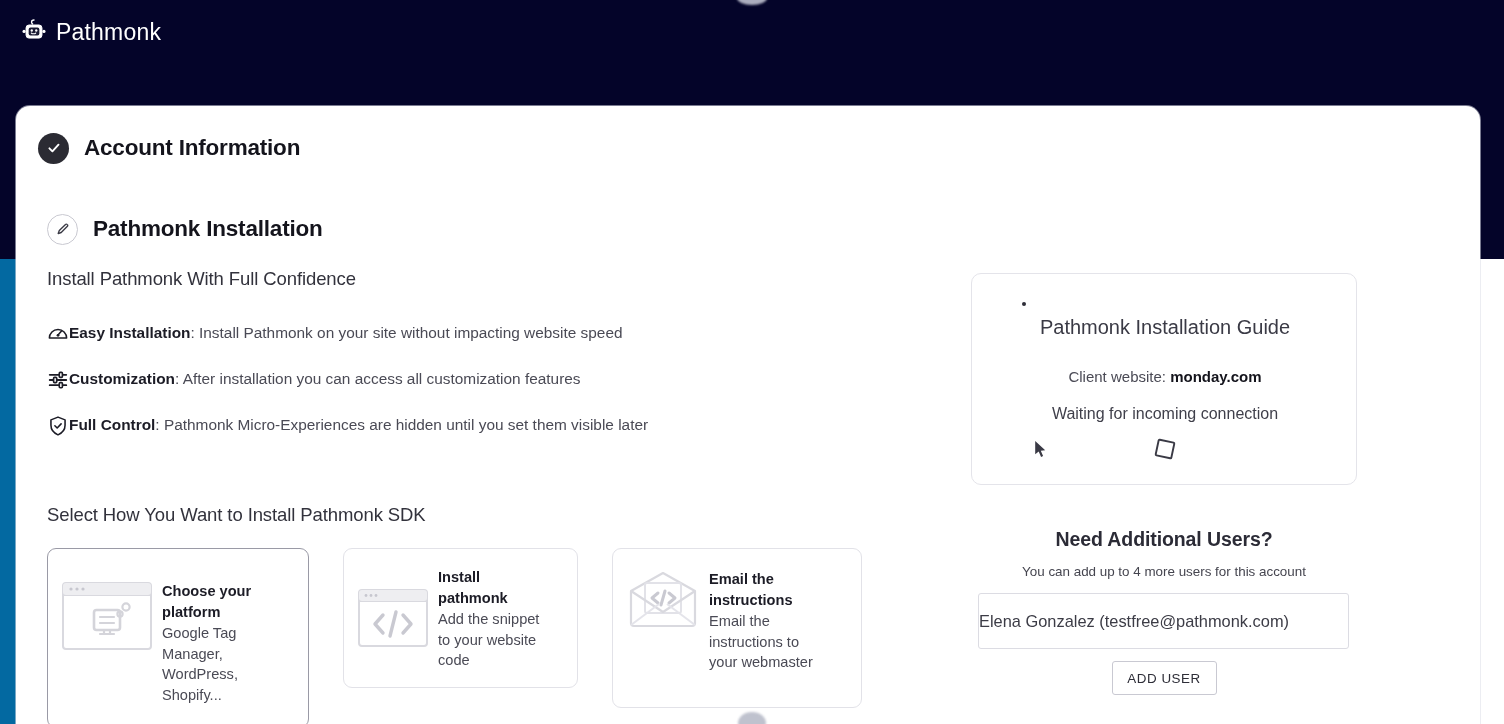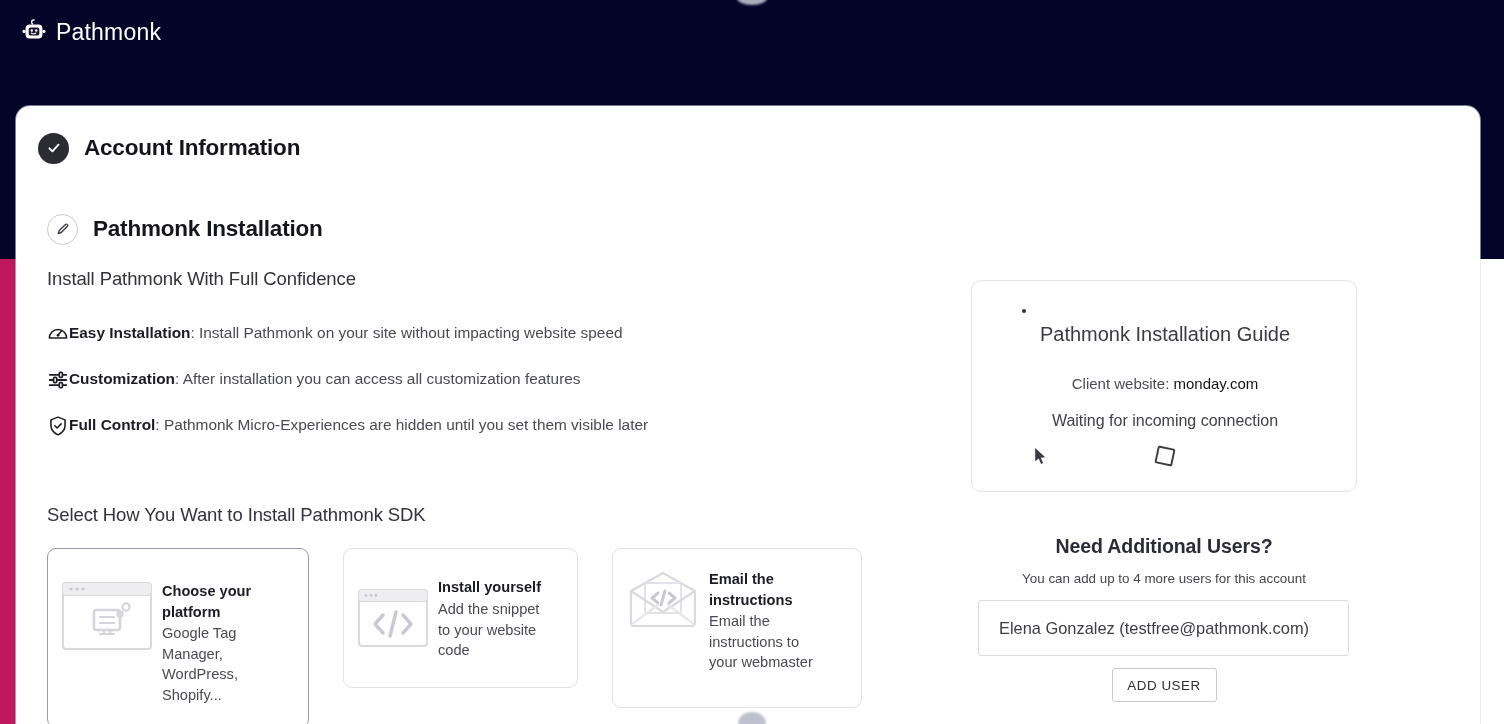--- a/index.html
+++ b/index.html
@@ -10,21 +10,21 @@
     overflow: hidden;
     background: #ffffff;
     font-family: "Liberation Sans", sans-serif;
     -webkit-font-smoothing: antialiased;
   }
 
   #root {
     position: relative;
     width: 1268px;
     height: 724px;
-    background: #be185d;
+    background: #0369a1;
   }
 
   
   .navy-band {
     position: absolute;
     left: 0; top: 0;
     width: 1504px;
     height: 259px;
     background: #040429;
   }
@@ -114,21 +114,21 @@
     height: 456px;
   }
 
   .left-col {
     position: absolute;
     left: 31px; top: 0;
     width: 900px;
   }
   .right-col {
     position: absolute;
-    left: 955px; top: 12px;
+    left: 955px; top: 5px;
     width: 400px;
   }
 
   .section-head {
     font-size: 18.5px;
     color: #32323c;
     letter-spacing: -.1px;
   }
 
   
@@ -219,21 +219,21 @@
     color: #3a3a45;
   }
   .guide-sub {
     position: absolute;
     left: 0; top: 94px;
     width: 386px;
     text-align: center;
     font-size: 15px;
     color: #4a4a55;
   }
-  .guide-sub b { color: #14141c; font-weight: normal; }
+  .guide-sub b { color: #14141c; font-weight: bold; }
   .guide-status {
     position: absolute;
     left: 0; top: 131px;
     width: 386px;
     text-align: center;
     font-size: 16px;
     color: #3f3f4a;
   }
   .guide-cursor {
     position: absolute;
@@ -267,21 +267,20 @@
   .users-input {
     margin-top: 14px;
     margin-left: 7px;
     width: 371px;
     height: 56px;
     border: 1px solid #dcdce3;
     border-radius: 3px;
     background: #ffffff;
     display: flex;
     align-items: center;
-    padding-left: 20px;
     font-size: 16.4px;
     color: #3c3c46;
     font-family: "Liberation Sans", sans-serif;
   }
   .add-user-btn {
     margin: 12px auto 0;
     width: 105px;
     height: 34px;
     border: 1px solid #c9c9d2;
     border-radius: 3px;
@@ -413,21 +412,21 @@
               <g fill="#c7c7cf">
                   <circle cx="10" cy="8.5" r="1.4"></circle>
                   <circle cx="15" cy="8.5" r="1.4"></circle>
                   <circle cx="20" cy="8.5" r="1.4"></circle>
                 </g>
               <path d="M27 28l-8 9 8 9" fill="none" stroke="#c9c9d1" stroke-width="3.4" stroke-linecap="round" stroke-linejoin="round"></path>
               <path d="M47 28l8 9-8 9" fill="none" stroke="#c9c9d1" stroke-width="3.4" stroke-linecap="round" stroke-linejoin="round"></path>
               <path d="M40 25l-6 24" fill="none" stroke="#c9c9d1" stroke-width="3.4" stroke-linecap="round"></path>
             </svg>
             <div class="opt-body">
-              <div class="opt-title">Install yourself</div>
+              <div class="opt-title">Install pathmonk</div>
               <div class="opt-desc">Add the snippet to your website code</div>
             </div>
           </div>
 
           <div class="opt three">
             <svg class="opt-icon" width="76" height="66" viewBox="0 0 76 66">
               <path d="M6 24L38 6l32 18v32a3 3 0 0 1-3 3H9a3 3 0 0 1-3-3z" fill="#ffffff" stroke="#d9d9df" stroke-width="2.2" stroke-linejoin="round"></path>
               <rect x="20" y="16" width="36" height="30" rx="2" fill="#ffffff" stroke="#e2e2e8" stroke-width="2"></rect>
               <path d="M33 26l-6 5 6 5" fill="none" stroke="#c9c9d1" stroke-width="3" stroke-linecap="round" stroke-linejoin="round"></path>
               <path d="M44 26l6 5-6 5" fill="none" stroke="#c9c9d1" stroke-width="3" stroke-linecap="round" stroke-linejoin="round"></path>

